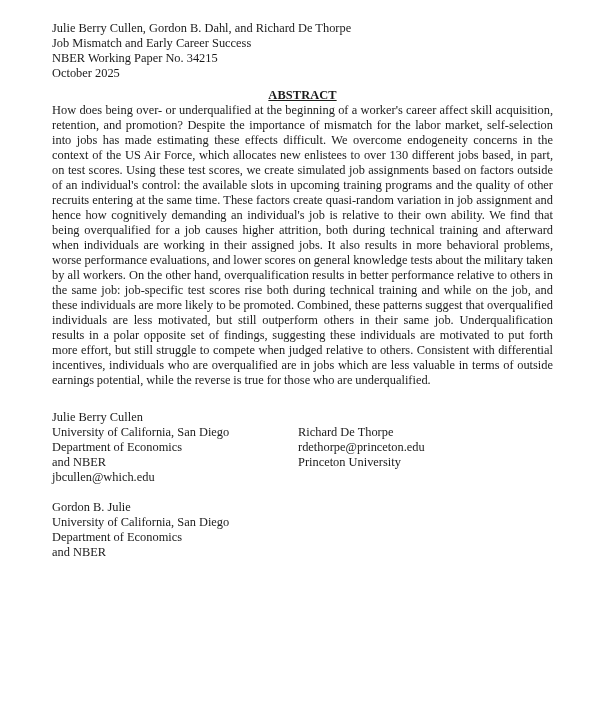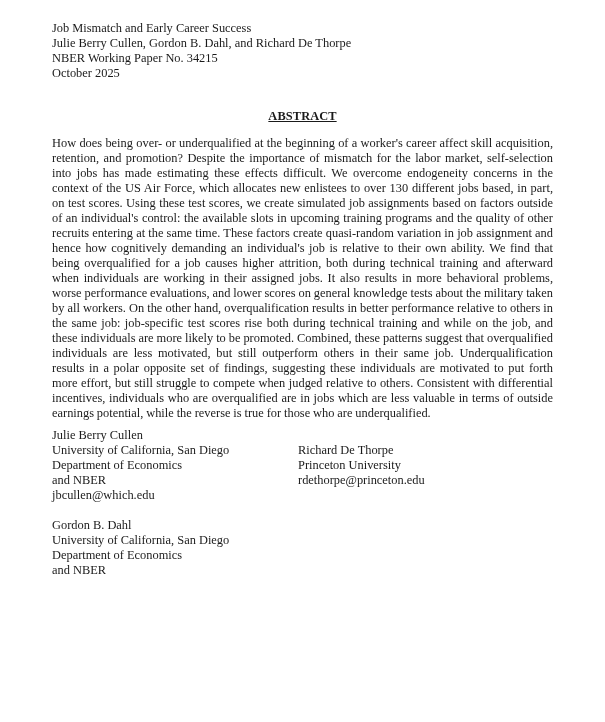--- a/index.html
+++ b/index.html
@@ -21,77 +21,77 @@
       position: absolute;
       left: 52px;
       top: 21px;
       width: 501px;
     }
     .header-line {
       display: block;
       white-space: nowrap;
     }
     .abstract-heading {
-      margin-top: 28px;
+      margin-top: 7px;
       text-align: center;
       font-weight: bold;
       text-decoration: underline;
       letter-spacing: 0.1px;
     }
     .abstract-body {
-      margin-top: 12px;
+      margin-top: 0;
       text-align: justify;
       text-align-last: left;
       hyphens: none;
       word-spacing: -0.2px;
     }
     .authors {
-      margin-top: 7px;
+      margin-top: 22px;
       position: relative;
       height: 160px;
     }
     .author {
       position: absolute;
     }
     .author span {
       display: block;
       white-space: nowrap;
     }
     .author-1 { left: 0; top: 0; }
     .author-3 { left: 246px; top: 15px; }
     .author-2 { left: 0; top: 90px; }
   </style>
 </head>
 <body>
 
 <div class="page">
   <div class="header">
+    <span class="header-line">Julie Berry Cullen, Gordon B. Dahl, and Richard De Thorpe</span>
     <span class="header-line">Job Mismatch and Early Career Success</span>
-    <span class="header-line">Julie Berry Cullen, Gordon B. Dahl, and Richard De Thorpe</span>
     <span class="header-line">NBER Working Paper No. 34215</span>
     <span class="header-line">October 2025</span>
   </div>
 
   <div class="abstract-heading">ABSTRACT</div>
 
   <p class="abstract-body" style="margin-bottom:0;">How does being over- or underqualified at the beginning of a worker's career affect skill acquisition, retention, and promotion? Despite the importance of mismatch for the labor market, self-selection into jobs has made estimating these effects difficult. We overcome endogeneity concerns in the context of the US Air Force, which allocates new enlistees to over 130 different jobs based, in part, on test scores. Using these test scores, we create simulated job assignments based on factors outside of an individual's control: the available slots in upcoming training programs and the quality of other recruits entering at the same time. These factors create quasi-random variation in job assignment and hence how cognitively demanding an individual's job is relative to their own ability. We find that being overqualified for a job causes higher attrition, both during technical training and afterward when individuals are working in their assigned jobs. It also results in more behavioral problems, worse performance evaluations, and lower scores on general knowledge tests about the military taken by all workers. On the other hand, overqualification results in better performance relative to others in the same job: job-specific test scores rise both during technical training and while on the job, and these individuals are more likely to be promoted. Combined, these patterns suggest that overqualified individuals are less motivated, but still outperform others in their same job. Underqualification results in a polar opposite set of findings, suggesting these individuals are motivated to put forth more effort, but still struggle to compete when judged relative to others. Consistent with differential incentives, individuals who are overqualified are in jobs which are less valuable in terms of outside earnings potential, while the reverse is true for those who are underqualified.</p>
 
   <div class="authors">
     <div class="author author-1">
       <span>Julie Berry Cullen</span>
       <span>University of California, San Diego</span>
       <span>Department of Economics</span>
       <span>and NBER</span>
       <span>jbcullen@which.edu</span>
     </div>
     <div class="author author-3">
       <span>Richard De Thorpe</span>
+      <span>rdethorpe@princeton.edu</span>
       <span>Princeton University</span>
-      <span>rdethorpe@princeton.edu</span>
     </div>
     <div class="author author-2">
-      <span>Gordon B. Dahl</span>
+      <span>Gordon B. Julie</span>
       <span>University of California, San Diego</span>
       <span>Department of Economics</span>
       <span>and NBER</span>
     </div>
   </div>
 </div>
 
 </body></html>

